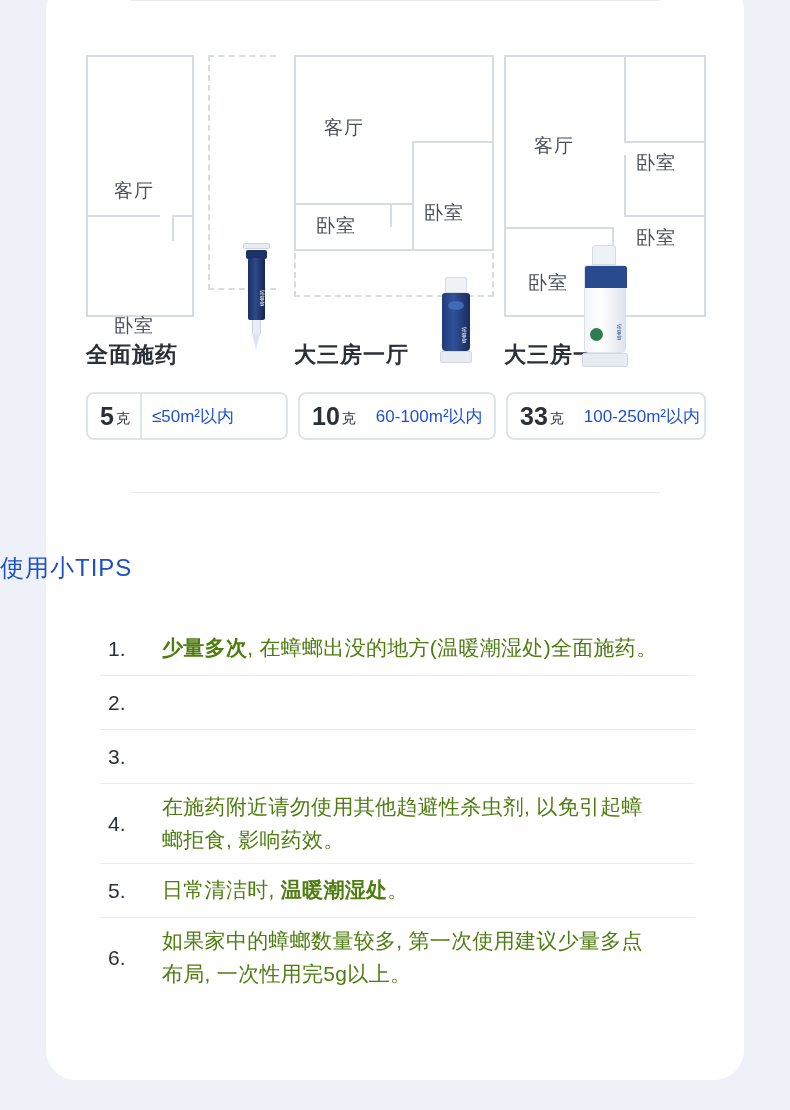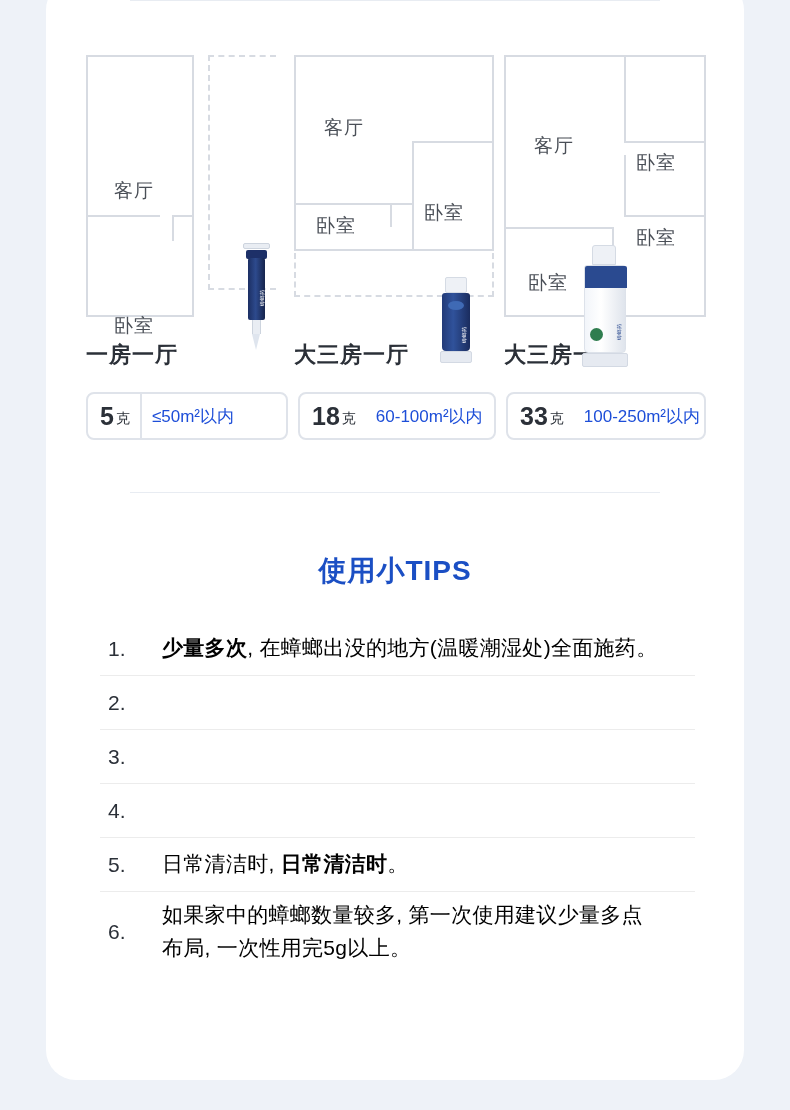--- a/index.html
+++ b/index.html
@@ -201,23 +201,23 @@
     left: 130px; top: 492px;
     width: 530px; height: 1px;
     background: #e8ecf2;
   }
 
   
   .tips-title {
     position: absolute;
     left: 0; top: 552px;
     width: 790px;
-    text-align: center;
-    font-size: 28px;
-    font-weight: bold;
+    text-align: left;
+    font-size: 24px;
+    font-weight: normal;
     color: #1b4fc4;
     letter-spacing: 1px;
   }
   .tips {
     position: absolute;
     left: 100px; top: 622px;
     width: 595px;
   }
   .tip-row {
     position: relative;
@@ -231,21 +231,21 @@
   .tip-num {
     width: 62px;
     flex: 0 0 62px;
     font-size: 21px;
     color: #2b3038;
     text-align: left;
     padding-left: 8px;
   }
   .tip-text {
     font-size: 21px;
-    color: #000000;
+    color: #4d7c0f;
     line-height: 1.55;
     letter-spacing: 0.3px;
   }
   .tip-text b { font-weight: bold; }
 </style>
 </head>
 <body>
 
 <div id="page">
   <div class="card"></div>
@@ -254,21 +254,21 @@
   <div class="plans">
 
     <div class="plan" style="left:0;width:190px;">
       <div class="outer" style="left:0;top:0;width:108px;height:262px;"></div>
       <div class="wall" style="left:0;top:160px;width:74px;height:2px;"></div>
       <div class="wall" style="left:86px;top:160px;width:22px;height:2px;"></div>
       <div class="wall" style="left:86px;top:160px;width:2px;height:26px;"></div>
       <div class="room-label" style="left:28px;top:123px;">客厅</div>
       <div class="room-label" style="left:28px;top:258px;">卧室</div>
       <div class="dashed" style="left:122px;top:0;width:68px;height:235px;border-right:none;"></div>
-      <div class="plan-title" style="left:0;top:285px;">一房一厅</div>
+      <div class="plan-title" style="left:0;top:285px;">全面施药</div>
     </div>
 
     <div class="plan" style="left:208px;width:200px;">
       <div class="outer" style="left:0;top:0;width:200px;height:196px;"></div>
       <div class="wall" style="left:0;top:148px;width:120px;height:2px;"></div>
       <div class="wall" style="left:118px;top:86px;width:2px;height:110px;"></div>
       <div class="wall" style="left:118px;top:86px;width:82px;height:2px;"></div>
       <div class="wall" style="left:96px;top:148px;width:2px;height:24px;"></div>
       <div class="room-label" style="left:30px;top:60px;">客厅</div>
       <div class="room-label" style="left:22px;top:158px;">卧室</div>
@@ -324,21 +324,21 @@
   </div>
 
   <div class="doses">
     <div class="dose" style="left:0;width:202px;">
       <span class="num">5</span>
       <span class="unit">克</span>
       <span class="sep"></span>
       <span class="area">≤50m²以内</span>
     </div>
     <div class="dose" style="left:212px;width:198px;">
-      <span class="num">18</span>
+      <span class="num">10</span>
       <span class="unit">克</span>
       <span class="sep"></span>
       <span class="area">60-100m²以内</span>
     </div>
     <div class="dose" style="left:420px;width:200px;">
       <span class="num">33</span>
       <span class="unit">克</span>
       <span class="sep"></span>
       <span class="area">100-250m²以内</span>
     </div>
@@ -354,23 +354,24 @@
       <div class="tip-text"><span></span><b>少量多次</b><span>, 在蟑螂出没的地方(温暖潮湿处)全面施药。</span></div>
     </div>
     <div class="tip-row">
       <div class="tip-num">2.</div>
     </div>
     <div class="tip-row">
       <div class="tip-num">3.</div>
     </div>
     <div class="tip-row">
       <div class="tip-num">4.</div>
+      <div class="tip-text" style="max-width:500px;"><span>在施药附近请勿使用其他趋避性杀虫剂, 以免引起蟑螂拒食, 影响药效。</span><b></b><span></span></div>
     </div>
     <div class="tip-row">
       <div class="tip-num">5.</div>
-      <div class="tip-text"><span>日常清洁时, </span><b>日常清洁时</b><span>。</span></div>
+      <div class="tip-text"><span>日常清洁时, </span><b>温暖潮湿处</b><span>。</span></div>
     </div>
     <div class="tip-row">
       <div class="tip-num">6.</div>
       <div class="tip-text" style="max-width:500px;"><span>如果家中的蟑螂数量较多, 第一次使用建议少量多点布局, 一次性用完5g以上。</span><b></b><span></span></div>
     </div>
   </div>
 </div>
 
 </body></html>

